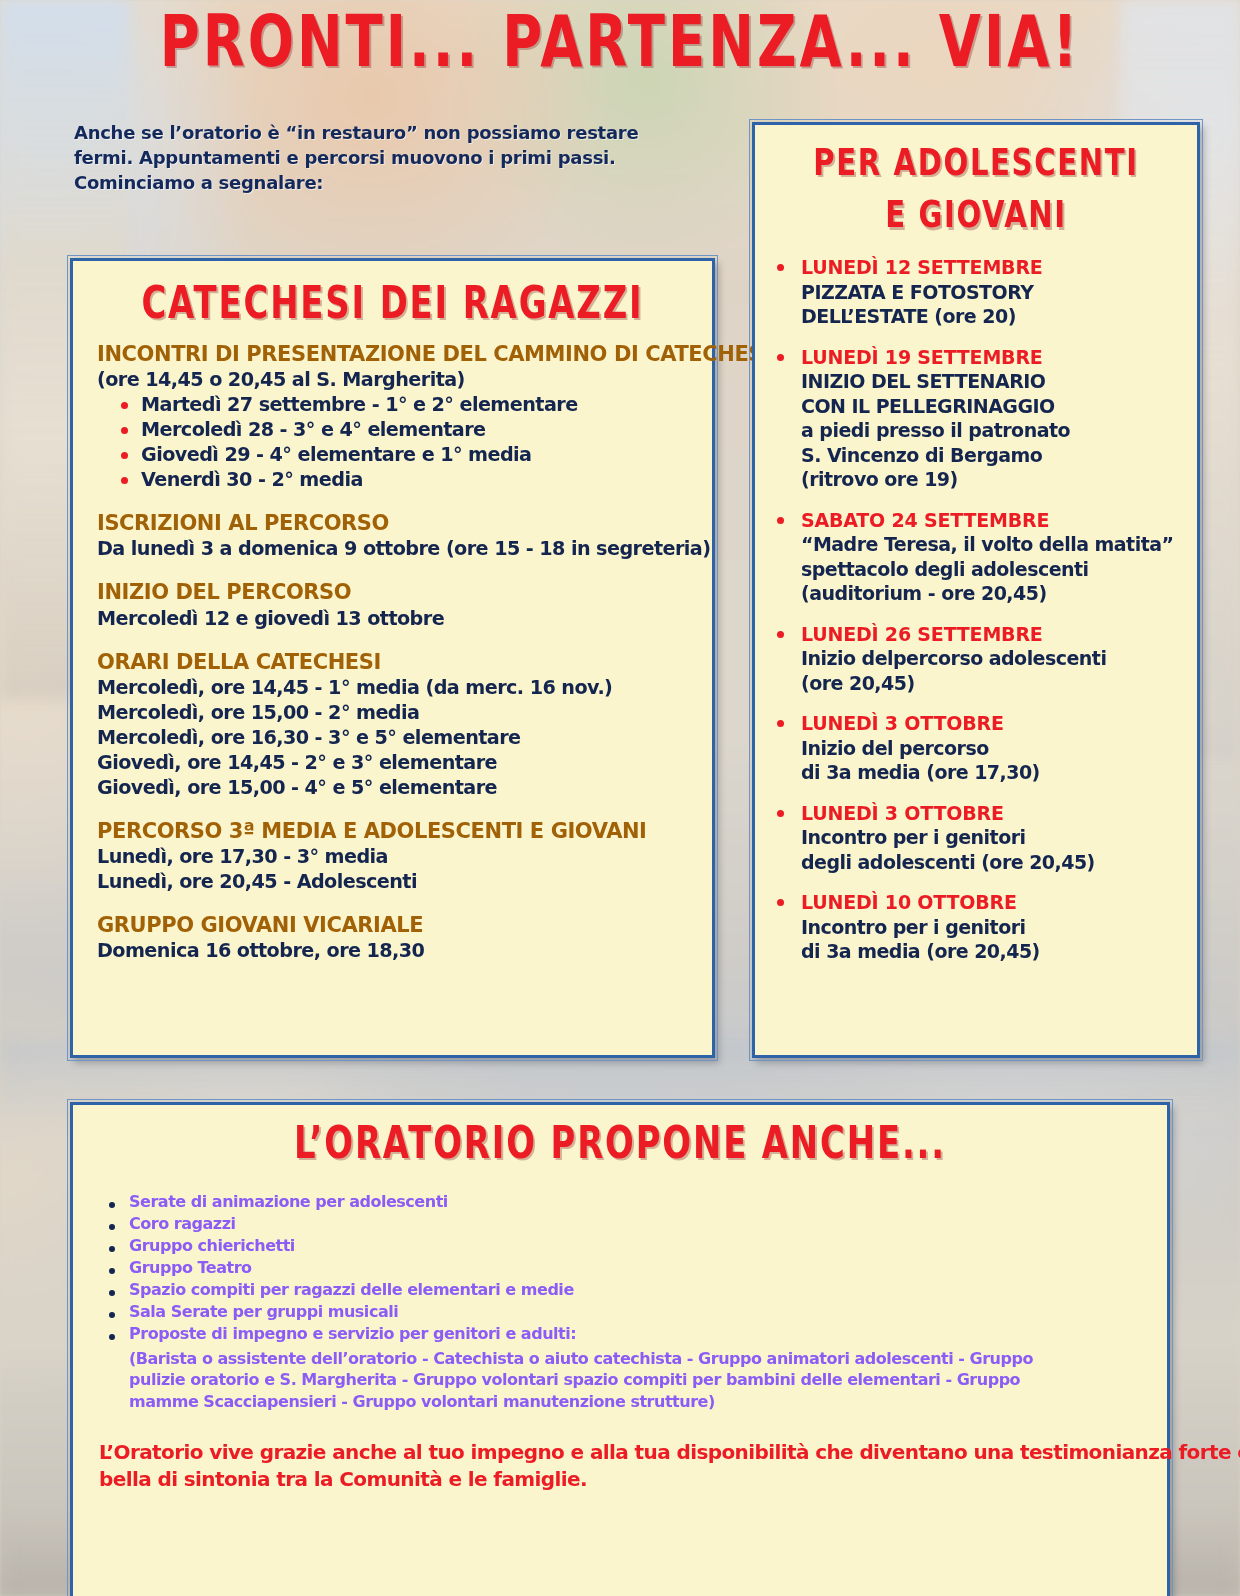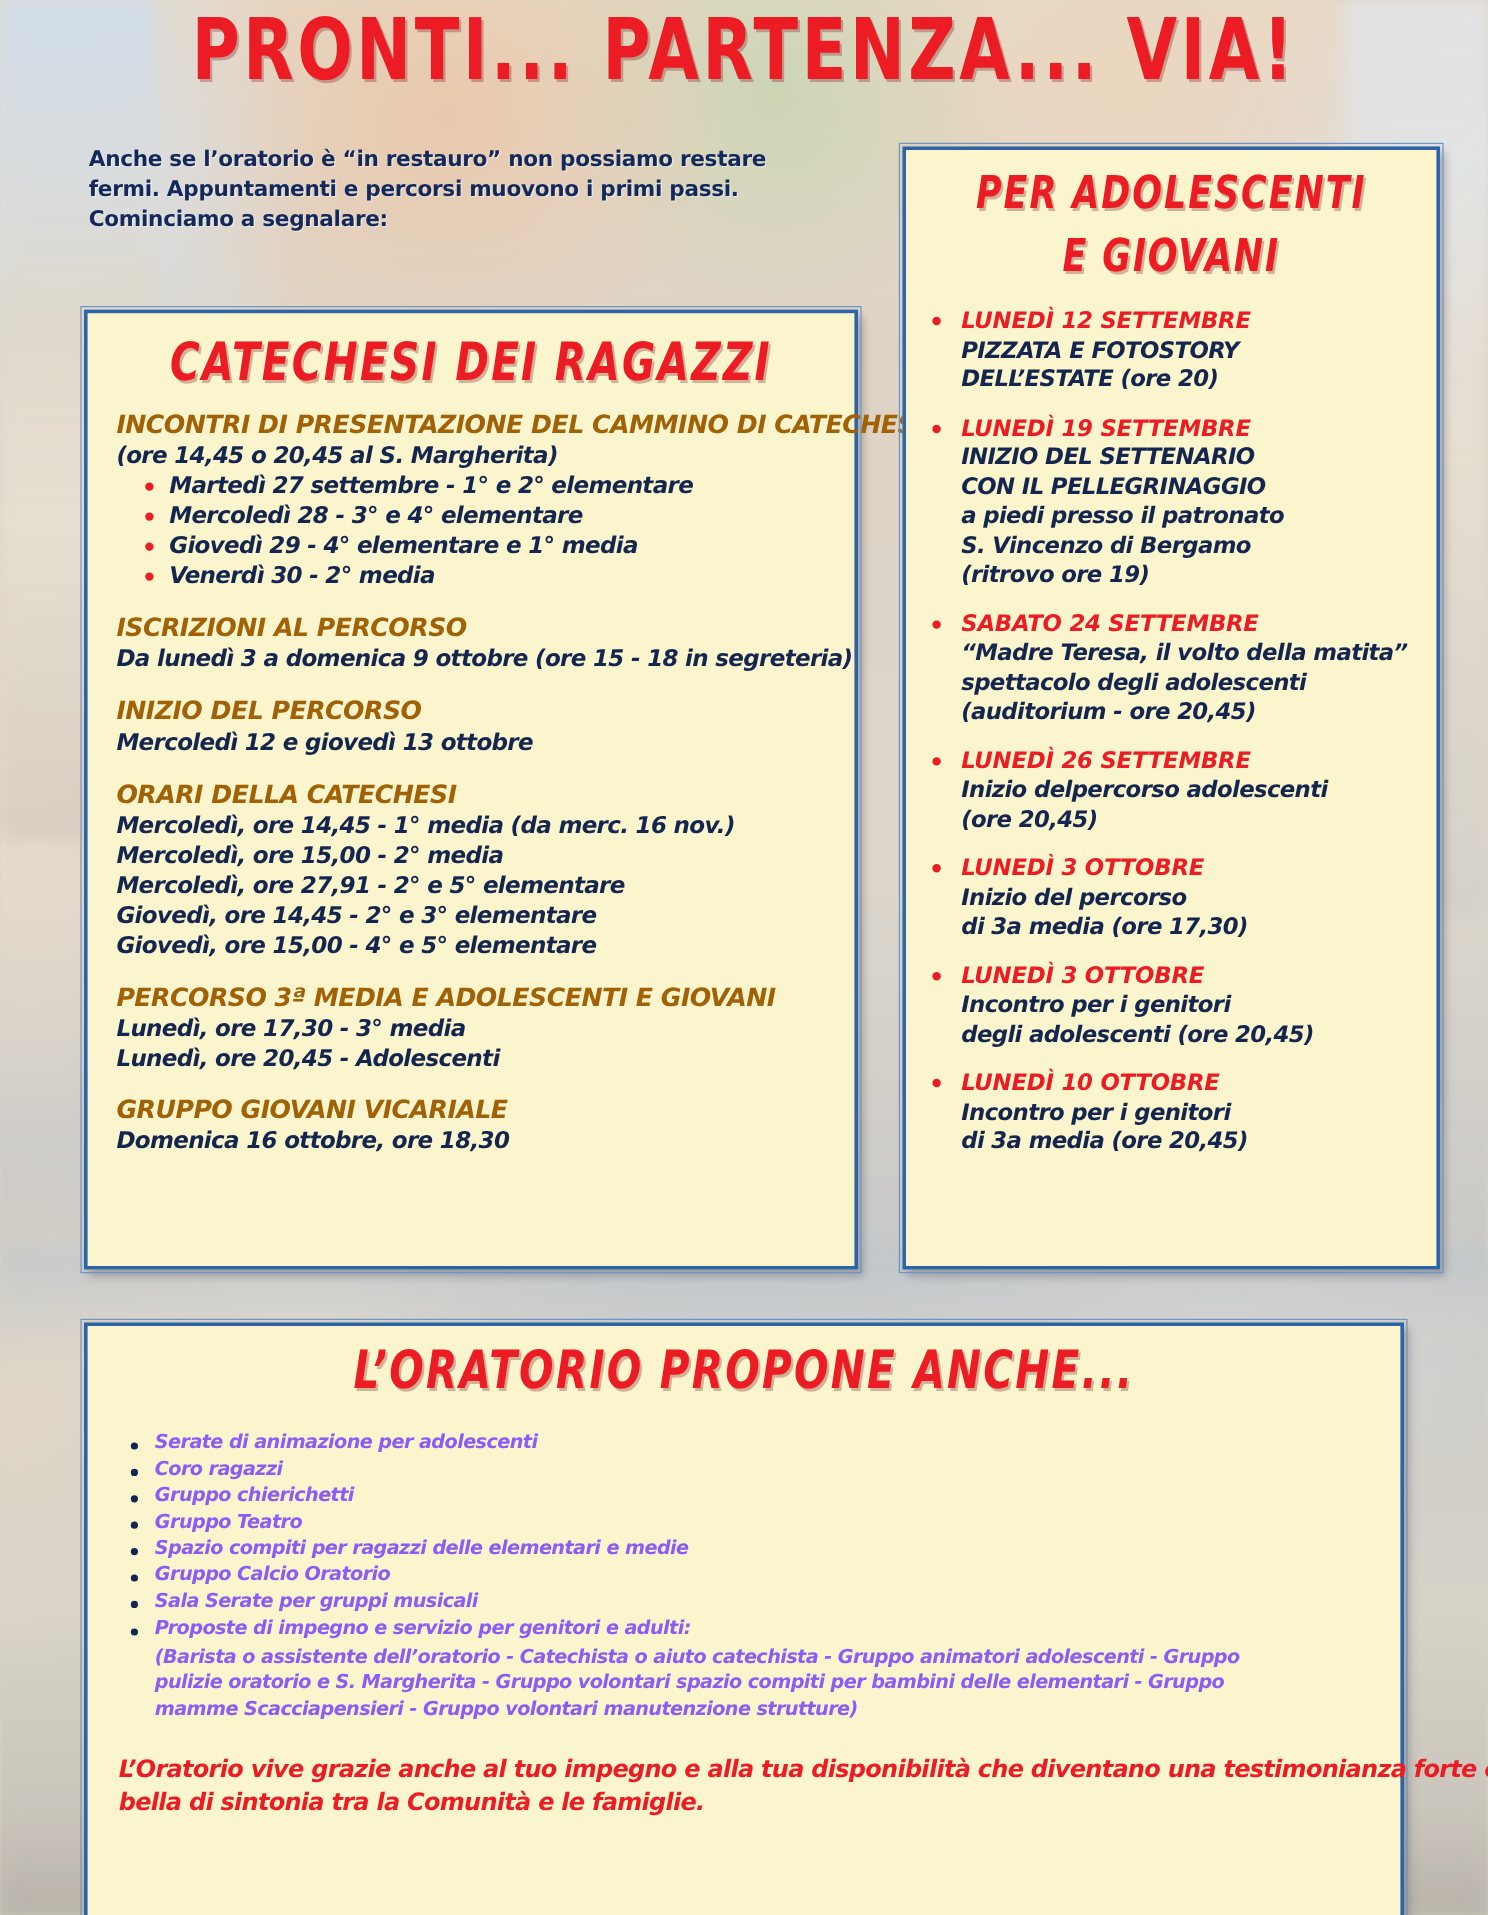--- a/index.html
+++ b/index.html
@@ -64,21 +64,20 @@
   .page { position: relative; z-index: 2; width: 988px; height: 1596px; }
 
   .box {
     position: absolute;
     background: #fbf5cd;
     border: 3px solid #2f63a8;
     outline: 1px solid #6f95c4;
     outline-offset: 2px;
     box-sizing: border-box;
     box-shadow: 4px 5px 7px rgba(60,60,70,.33);
-    font-style: italic;
   }
 
   .comic-title {
     font-family: "DejaVu Sans", sans-serif;
     font-weight: bold;
     color: #ec1c24;
     letter-spacing: .055em;
     text-transform: uppercase;
     transform: scaleY(1.22) scaleX(.94);
     transform-origin: center top;
@@ -303,21 +302,21 @@
 
       <div class="cat-section">
         <div class="sec-head">INIZIO DEL PERCORSO</div>
         <div class="sec-line">Mercoledì 12 e giovedì 13 ottobre</div>
       </div>
 
       <div class="cat-section">
         <div class="sec-head">ORARI DELLA CATECHESI</div>
         <div class="sec-line">Mercoledì, ore 14,45 - 1° media (da merc. 16 nov.)</div>
         <div class="sec-line">Mercoledì, ore 15,00 - 2° media</div>
-        <div class="sec-line">Mercoledì, ore 27,91 - 2° e 5° elementare</div>
+        <div class="sec-line">Mercoledì, ore 16,30 - 3° e 5° elementare</div>
         <div class="sec-line">Giovedì, ore 14,45 - 2° e 3° elementare</div>
         <div class="sec-line">Giovedì, ore 15,00 - 4° e 5° elementare</div>
       </div>
 
       <div class="cat-section">
         <div class="sec-head">PERCORSO 3ª MEDIA E ADOLESCENTI E GIOVANI</div>
         <div class="sec-line">Lunedì, ore 17,30 - 3° media</div>
         <div class="sec-line">Lunedì, ore 20,45 - Adolescenti</div>
       </div>
 
@@ -380,21 +379,20 @@
 
   <div class="box" id="box-propone">
     <div class="comic-title hdr">L’ORATORIO PROPONE ANCHE...</div>
 
     <ul class="prop-list">
       <li>Serate di animazione per adolescenti</li>
       <li>Coro ragazzi</li>
       <li>Gruppo chierichetti</li>
       <li>Gruppo Teatro</li>
       <li>Spazio compiti per ragazzi delle elementari e medie</li>
-      <li>Gruppo Calcio Oratorio</li>
       <li>Sala Serate per gruppi musicali</li>
       <li>
         <div>Proposte di impegno e servizio per genitori e adulti:</div>
         <div class="paren-block">
           <div>(Barista o assistente dell’oratorio - Catechista o aiuto catechista - Gruppo animatori adolescenti - Gruppo</div>
           <div>pulizie oratorio e S. Margherita - Gruppo volontari spazio compiti per bambini delle elementari - Gruppo</div>
           <div>mamme Scacciapensieri - Gruppo volontari manutenzione strutture)</div>
         </div>
       </li>
     </ul>

